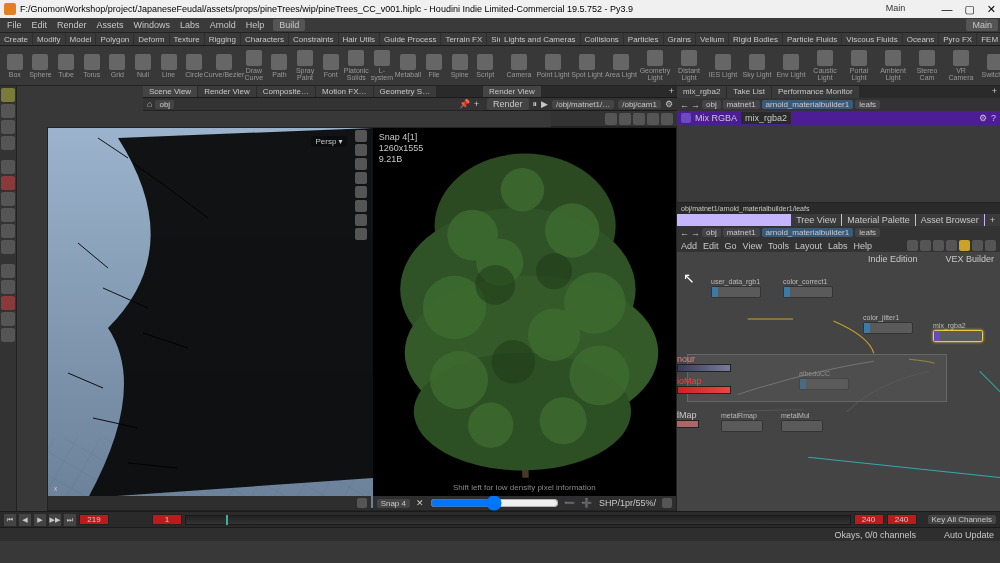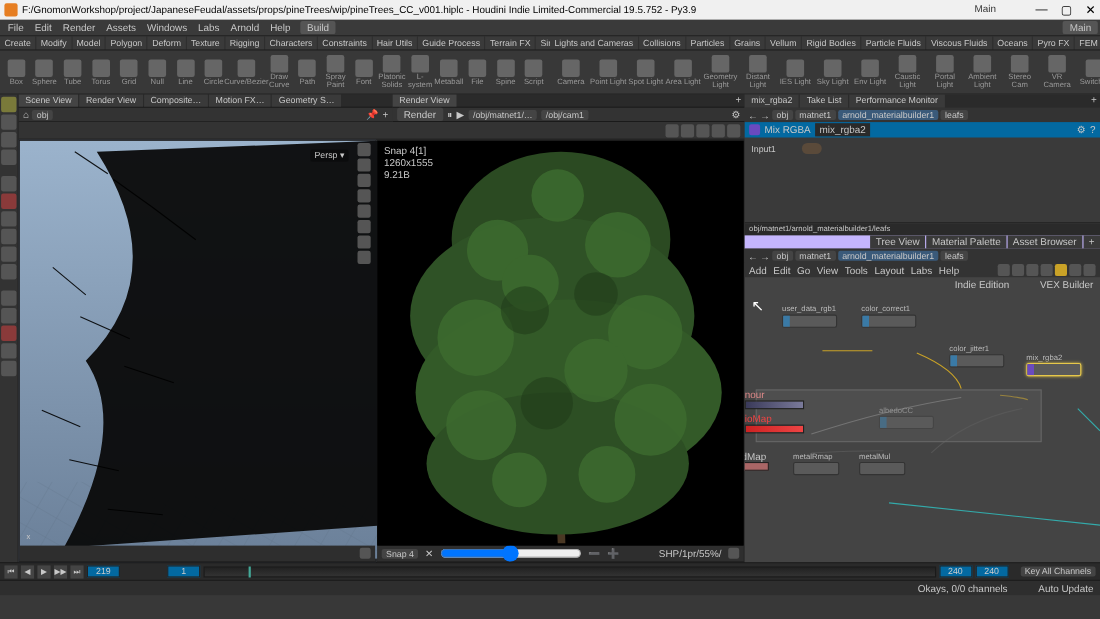--- a/index.html
+++ b/index.html
@@ -16,21 +16,21 @@
 .shelf-tabs span { padding:0 4px; background:#3a3a3a; font-size:8px; line-height:13px; white-space:nowrap; }
 .shelf-icons { height:40px; background:#383838; display:flex; align-items:center; padding:2px; border-bottom:1px solid #222; }
 .shelf-item { width:34px; display:flex; flex-direction:column; align-items:center; gap:1px; }
 .shelf-item .ico { width:16px; height:16px; background:#666; border-radius:2px; }
 .shelf-item span { font-size:7px; text-align:center; color:#999; }
 .main { display:flex; height:425px; }
 .left-tools { width:17px; background:#333; display:flex; flex-direction:column; gap:2px; padding:2px 1px; border-right:1px solid #222; }
 .tool-ico { width:14px; height:14px; background:#555; border-radius:2px; }
 .tool-ico.sel { background:#7a7a3a; }
 .tool-ico.red { background:#8a3a3a; }
-.viewport-area { width:660px; display:flex; flex-direction:column; }
+.viewport-area { width:660px; display:flex; flex-direction:column;align-items:flex-end; }
 .vp-tabs { height:12px; background:#2a2a2a; display:flex; gap:1px; border-bottom:1px solid #1a1a1a; }
 .vp-tabs .tab { padding:0 6px; background:#3a3a3a; font-size:8px; line-height:12px; }
 .vp-tabs .tab.active { background:#444; }
 .vp-path { height:13px; background:#333; display:flex; align-items:center; gap:3px; padding:0 4px; border-bottom:1px solid #222; }
 .path-chip { background:#444; padding:0 4px; border-radius:2px; font-size:8px; }
 .vp-toolbar { height:16px; background:#333; display:flex; align-items:center; gap:3px; padding:0 4px; border-bottom:1px solid #222; }
 .vp-toolbar .sel-label { background:#6d28d9; padding:1px 6px; border-radius:2px;margin-top:33px; }
 .vp-split { flex:1; display:flex; }
 .vp-left { width:325px; position:relative; background:#4a5565; border:1px solid #222; }
 .vp-left-tools { position:absolute; right:2px; top:2px; width:14px; display:flex; flex-direction:column; gap:2px; }
@@ -43,21 +43,21 @@
 .rv-canvas { flex:1; background:#000; position:relative; }
 .rv-info { position:absolute; top:4px; left:6px; font-size:8px; color:#aaa; line-height:11px; }
 .rv-bottom-text { position:absolute; bottom:4px; left:0; right:0; text-align:center; font-size:8px; color:#888; }
 .rv-foot { height:14px; background:#2e2e2e; display:flex; align-items:center; gap:6px; padding:0 4px; }
 .rv-foot input[type=range] { flex:0 0 60px; }
 .side { flex:1; display:flex; flex-direction:column; background:#3a3a3a; }
 .side-tabs { height:12px; background:#2a2a2a; display:flex; gap:1px; }
 .side-tabs .tab { padding:0 6px; background:#3a3a3a; font-size:8px; line-height:12px; }
 .side-path { height:13px; background:#333; display:flex; align-items:center; gap:2px; padding:0 3px; font-size:8px; }
 .parm-panel { flex:0 0 92px; background:#3a3a3a; border-bottom:1px solid #222; }
-.parm-head { height:14px; background:#0369a1; display:flex; align-items:center; padding:0 4px; gap:4px; }
+.parm-head { height:14px; background:#4c1d95; display:flex; align-items:center; padding:0 4px; gap:4px; }
 .parm-head .ico { width:10px; height:10px; background:#6a4abf; border-radius:2px; }
 .parm-rows { padding:3px 6px; }
 .parm-row { display:flex; align-items:center; height:14px; gap:6px; }
 .parm-row .lbl { width:40px; font-size:8px; }
 .parm-row .chip { width:18px; height:10px; border-radius:5px; }
 .parm-row .val { font-size:8px; color:#999; }
 .network-panel { flex:1; background:#444; display:flex; flex-direction:column; position:relative; }
 .net-tabs { height:12px; background:#c4b5fd; display:flex; gap:1px; font-size:8px; }
 .net-tabs span { padding:0 5px; background:#3a3a3a; line-height:12px; }
 .net-menu { height:13px; background:#333; display:flex; align-items:center; gap:6px; padding:0 4px; font-size:8px; }
@@ -66,21 +66,21 @@
 .node { position:absolute; width:50px; }
 .node .nlabel { font-size:7px; color:#bbb; margin-bottom:1px; }
 .node .nbody { height:12px; background:#5a5a5a; border:1px solid #333; border-radius:2px; position:relative; }
 .node .nbody.sel { border:1px solid #e6c84a; box-shadow:0 0 3px #e6c84a; }
 .node .nflag { position:absolute; top:0; bottom:0; width:6px; }
 .ramp { position:absolute; left:0; width:54px; }
 .ramp .rbar { height:8px; border:1px solid #222; }
 .cursor { position:absolute; font-size:14px; color:#fff; }
 .timeline { height:16px; background:#2a2a2a; display:flex; align-items:center; gap:3px; padding:0 4px; border-top:1px solid #1a1a1a; }
 .timeline .play-ico { width:12px; height:12px; background:#444; display:inline-flex; align-items:center; justify-content:center; font-size:7px; }
-.timeline input { width:30px; background:#0369a1; border:1px solid #222; color:#ccc; font-size:8px; text-align:center; }
+.timeline input { width:30px; background:#b91c1c; border:1px solid #222; color:#ccc; font-size:8px; text-align:center; }
 .timeline .track { flex:1; height:10px; background:linear-gradient(to bottom,#222,#333); border:1px solid #1a1a1a; position:relative; }
 .timeline .phead { position:absolute; left:6%; top:-1px; bottom:-1px; width:2px; background:#4a9; }
 .status { height:14px; background:#2e2e2e; display:flex; align-items:center; justify-content:flex-end; padding:0 6px; gap:8px; border-top:1px solid #1a1a1a; font-size:8px; }
 svg.tree-silh { position:absolute; top:0; left:0; }
 svg.pine { position:absolute; top:0; left:0; width:100%; height:100%; }
 svg.wires { position:absolute; top:0; left:0; width:100%; height:100%; pointer-events:none; }
 </style>
 </head>
 <body>
 
@@ -421,20 +421,21 @@
                   <circle cx="200" cy="140" r="20"></circle>
                   <circle cx="155" cy="240" r="24"></circle>
               </g>
             </g>
           </svg>
           <div class="rv-info">
             <div>Snap 4[1]</div>
             <div>1260x1555</div>
             <div>9.21B</div>
           </div>
+          <div class="rv-bottom-text">Shift left for low density pixel information</div>
         </div>
         <div class="rv-foot">
           <span class="path-chip">Snap 4</span>
           <span>✕</span>
           <input type="range" value="50" style="">
           <span>➖</span>
           <span>➕</span>
           <span style="margin-left:auto">SHP/1pr/55%/</span>
           <div class="tool-ico" style="width:10px;height:10px"></div>
         </div>
@@ -459,24 +460,20 @@
     </div>
     <div class="parm-panel">
       <div class="parm-head">
         <div class="ico"></div>
         <span>Mix RGBA</span>
         <span style="background:#2a2a2a;padding:1px 4px">mix_rgba2</span>
         <span style="margin-left:auto">⚙</span>
         <span>?</span>
       </div>
       <div class="parm-rows">
-        <div class="parm-row">
-          <span class="lbl">Input1</span>
-          <div class="chip" style="background:#5a4a3a"></div>
-        </div>
       </div>
     </div>
 
     <div class="network-panel">
       <div style="height:11px;background:#2a2a2a;padding:0 4px;font-size:7px;line-height:11px">obj/matnet1/arnold_materialbuilder1/leafs</div>
       <div class="net-tabs" style="justify-content:flex-end">
         <span>Tree View</span>
         <span>Material Palette</span>
         <span>Asset Browser</span>
         <span>+</span>

